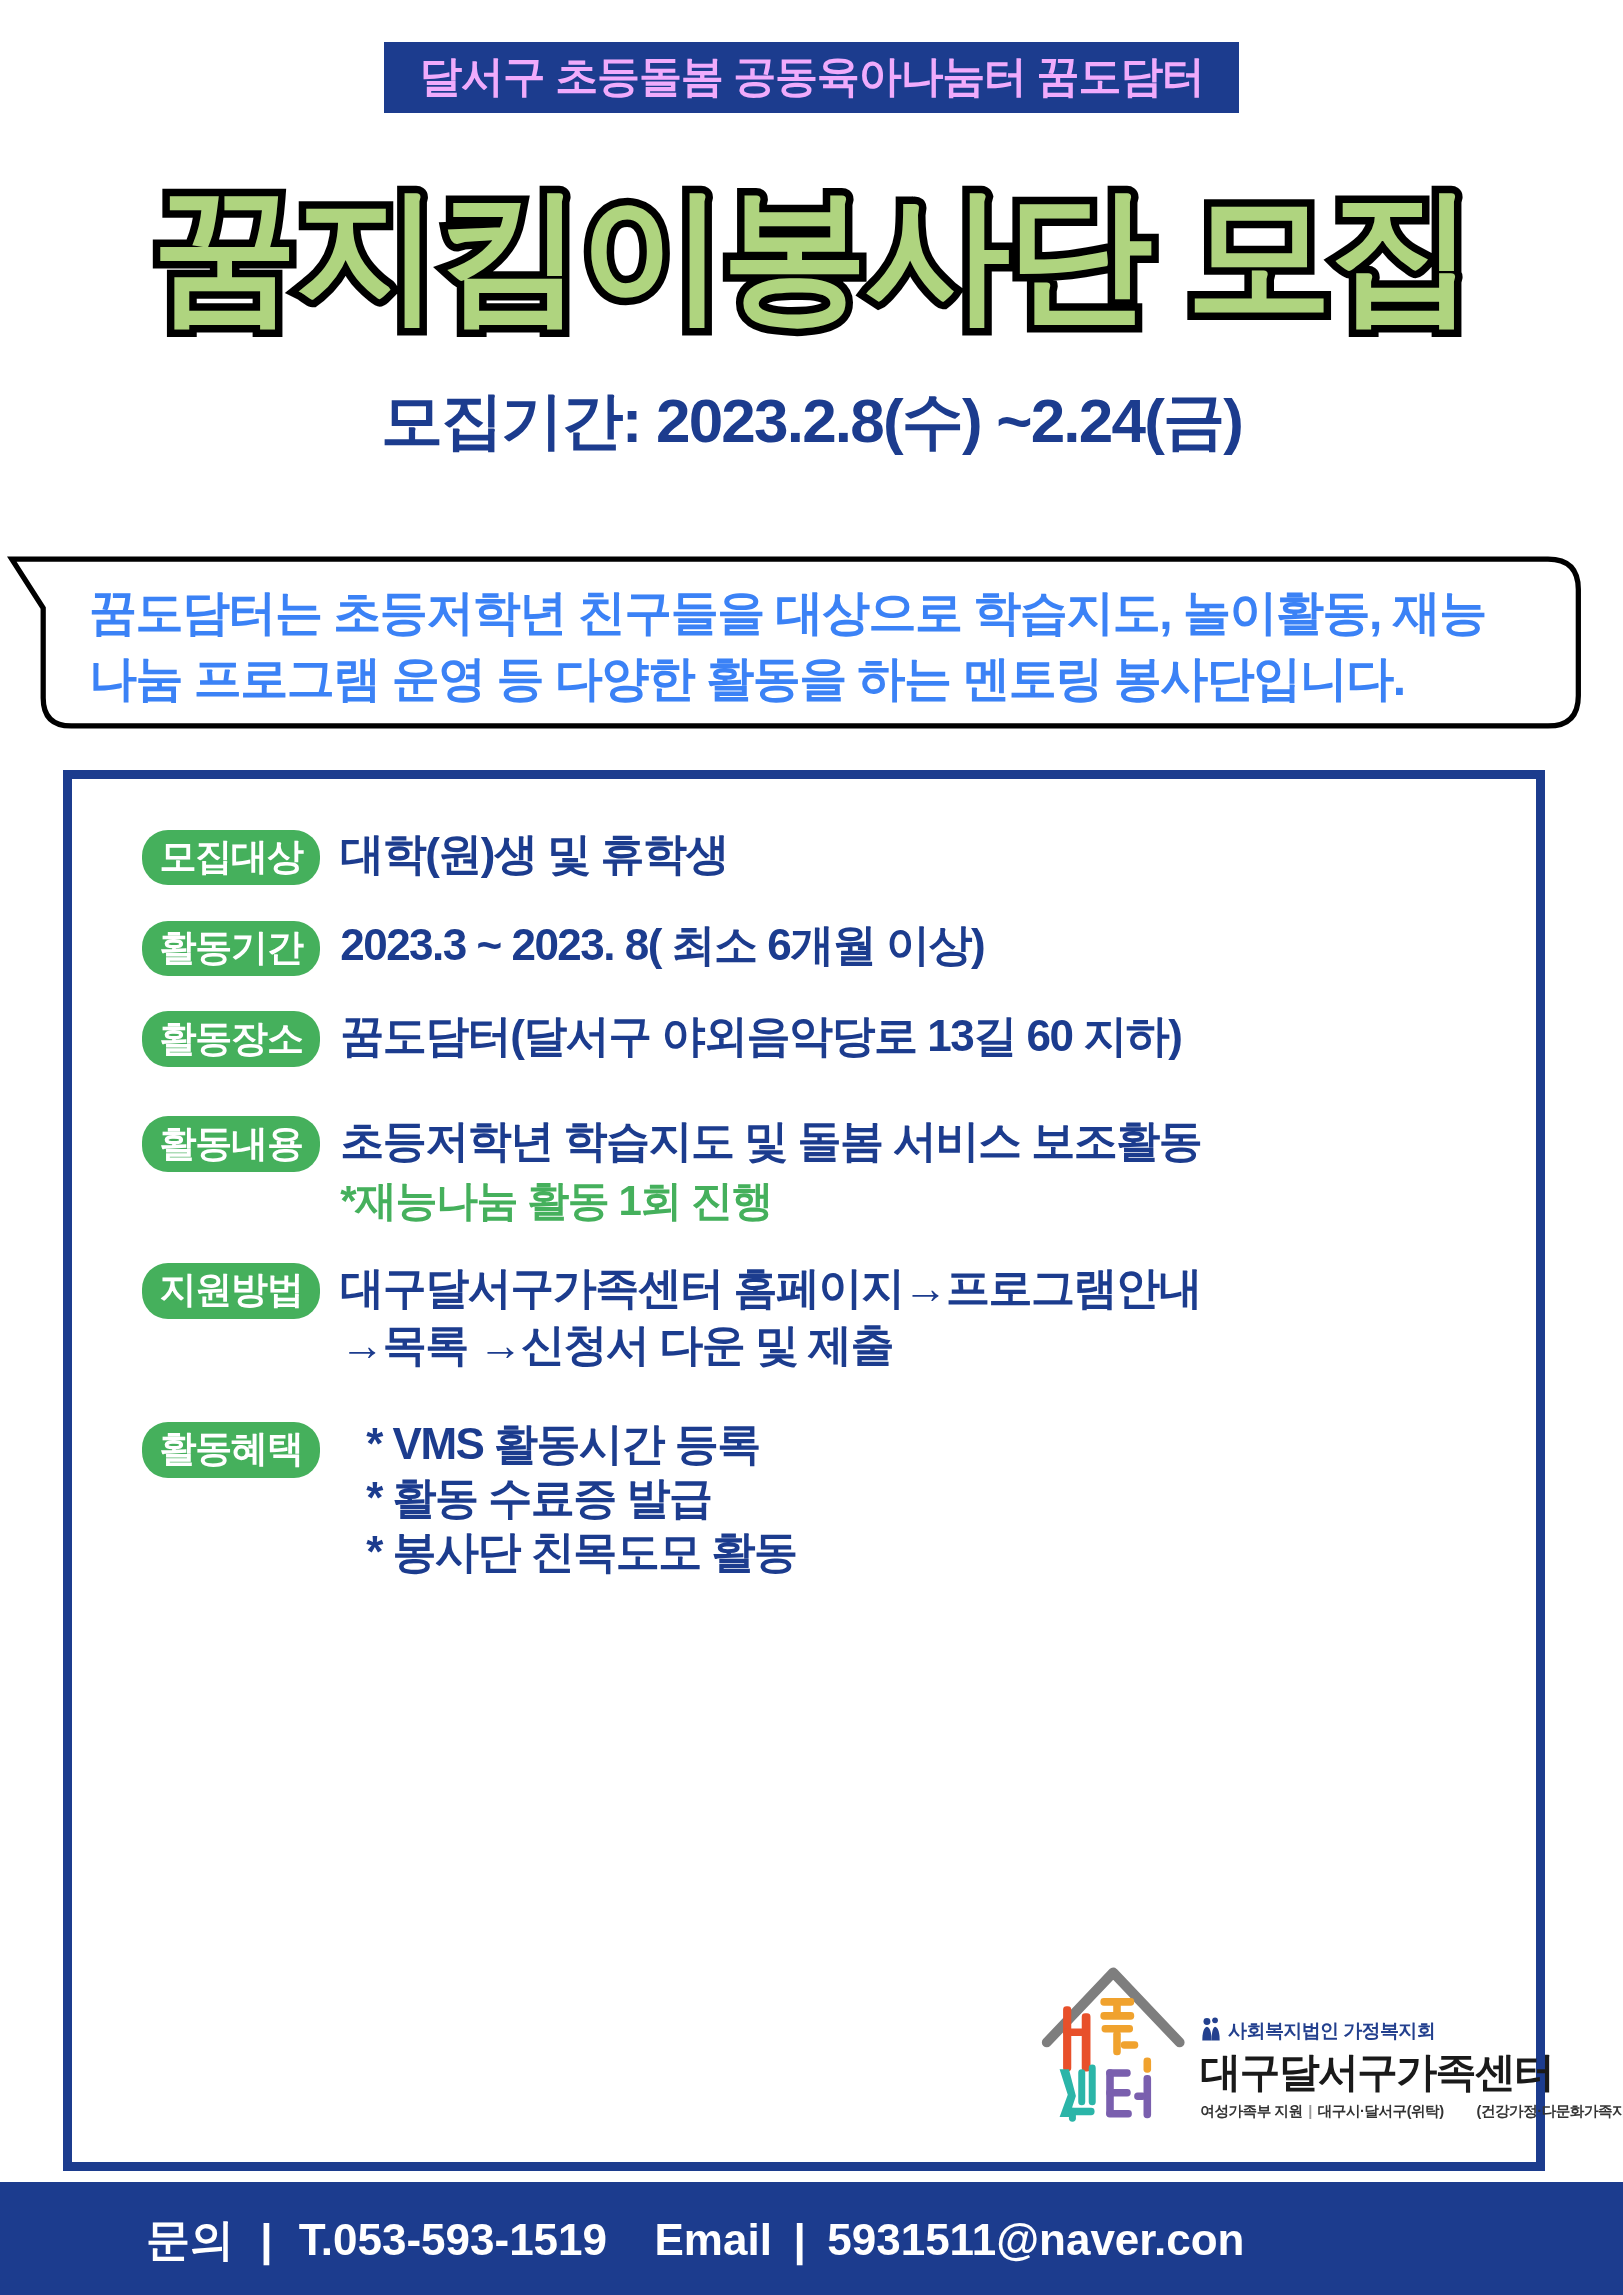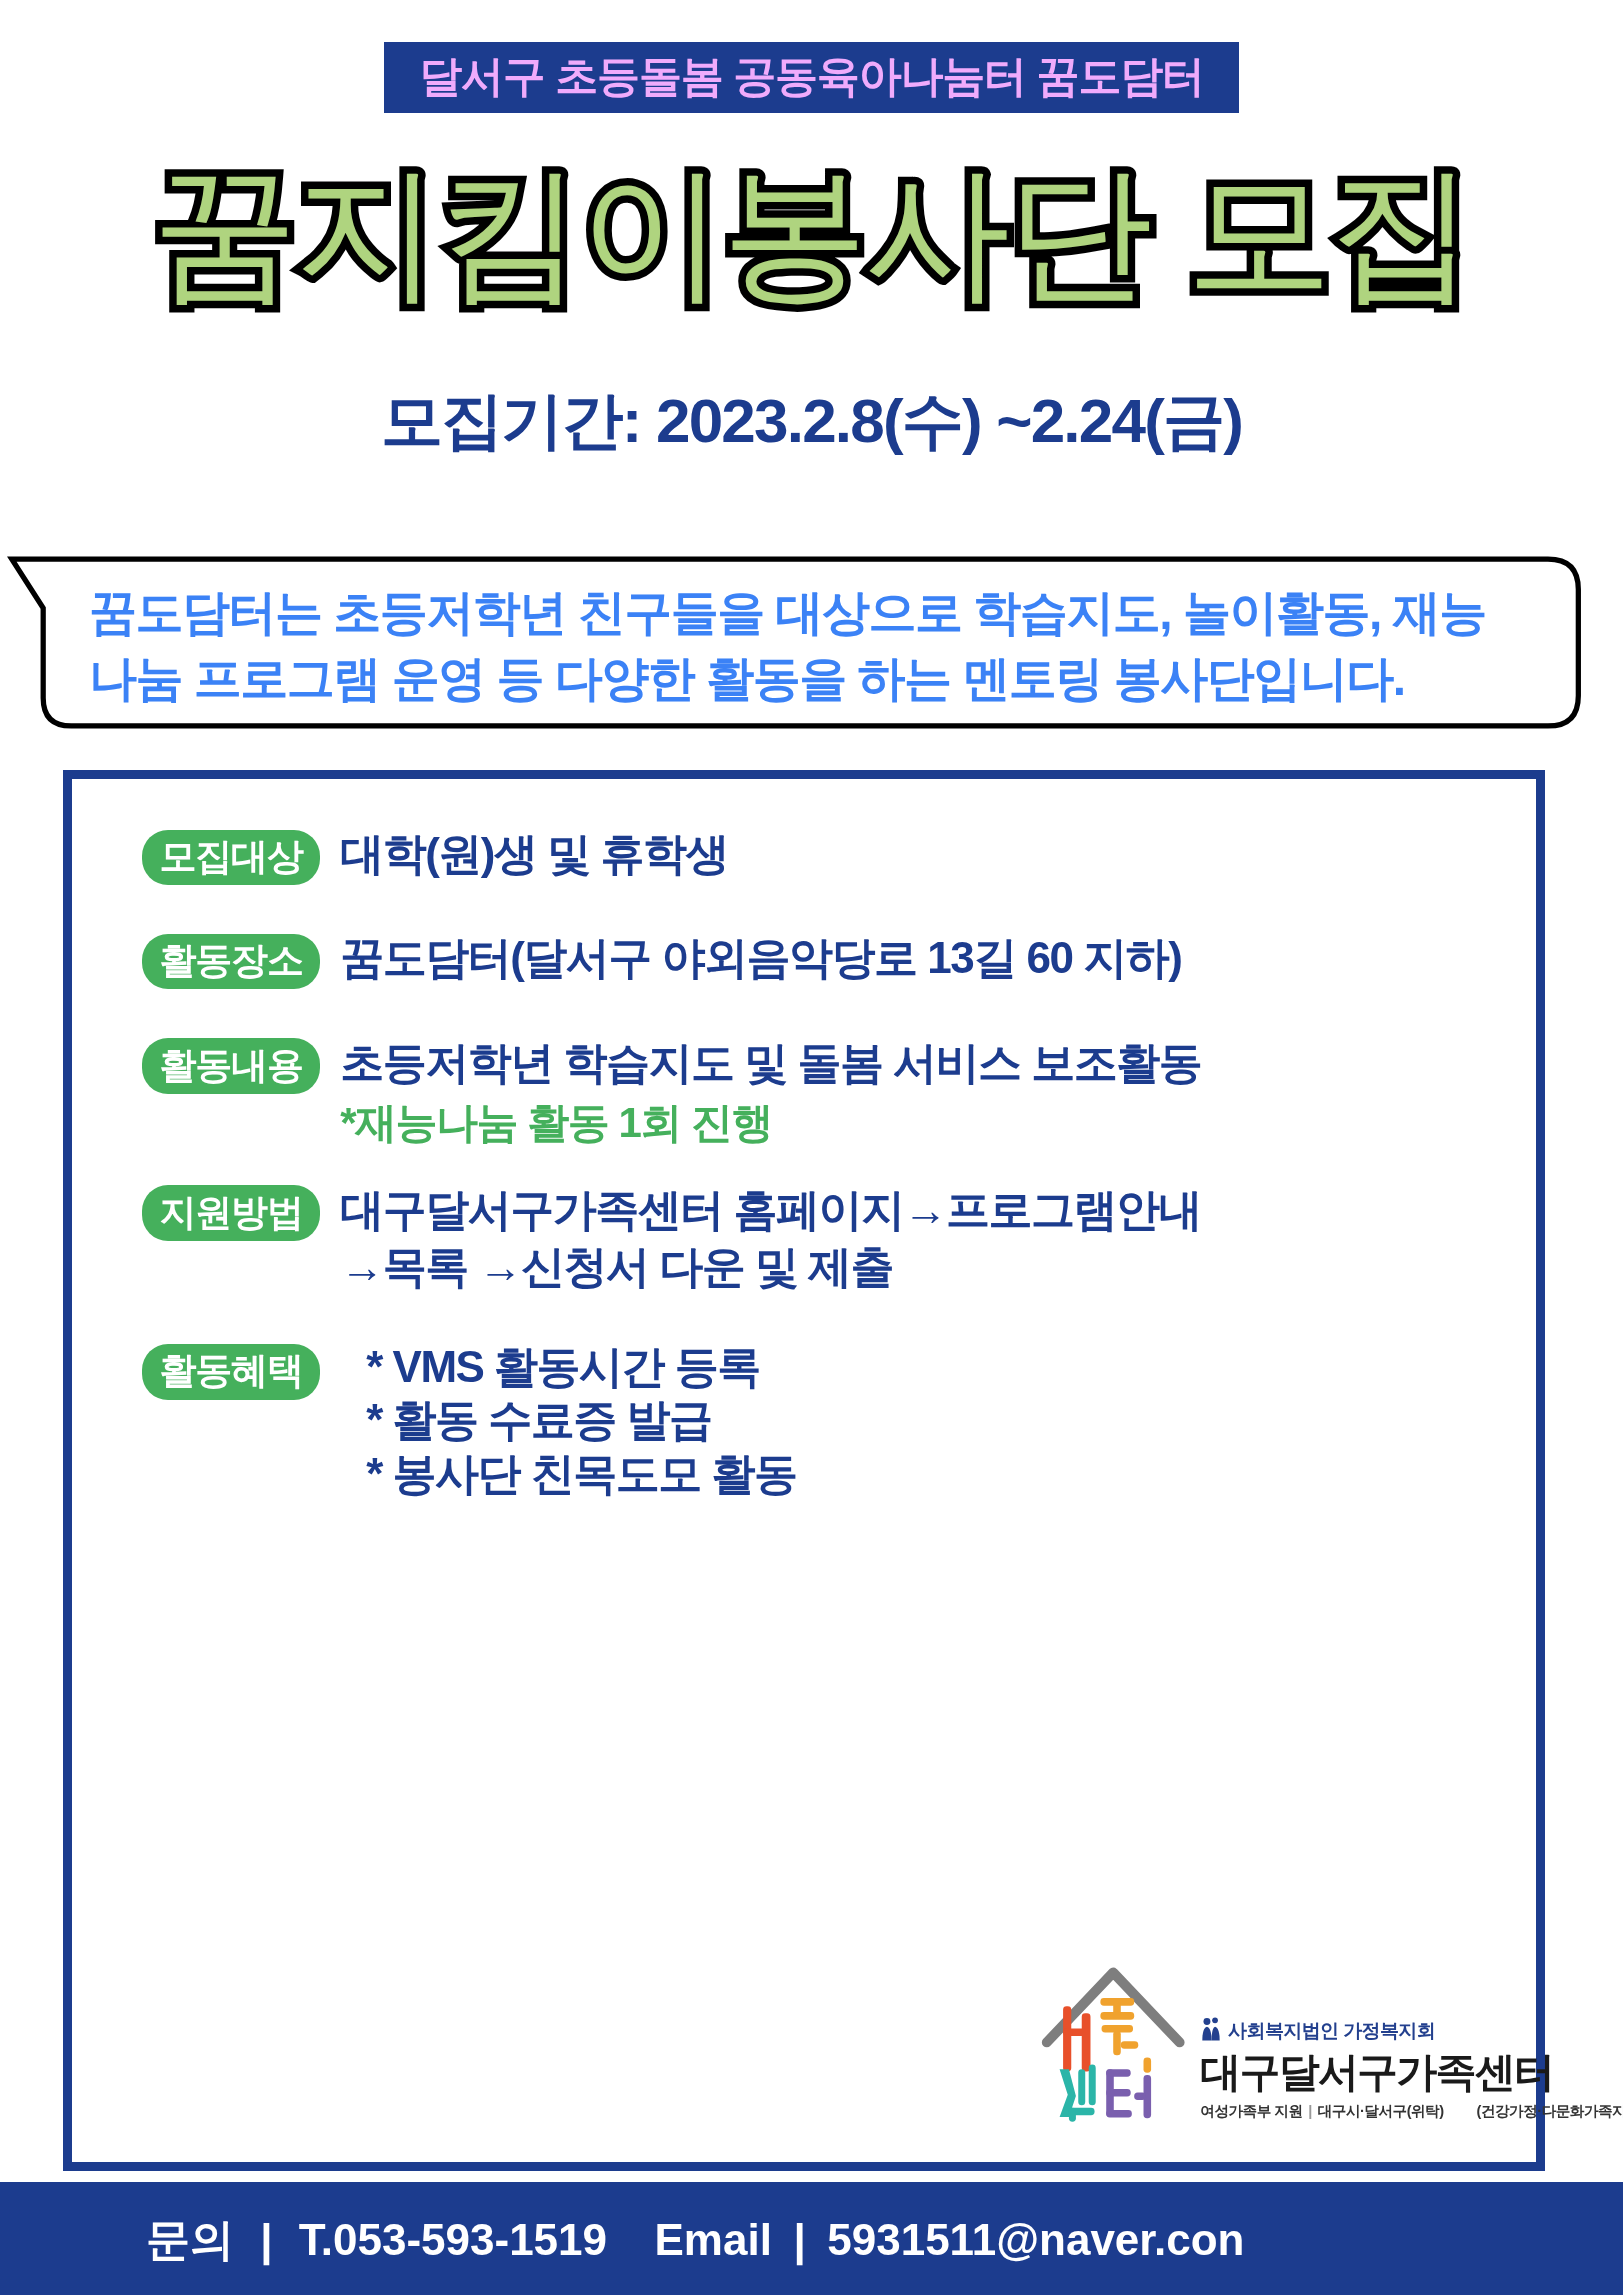--- a/index.html
+++ b/index.html
@@ -39,27 +39,28 @@
   .main-title-wrap {
     position: absolute;
     top: 156px;
     left: 0;
     width: 100%;
     text-align: center;
   }
   .main-title {
     display: inline-block;
     font-size: 146px;
-    font-weight: normal;
+    font-weight: bold;
     letter-spacing: -3.5px;
     line-height: 1.05;
     color: #AFD47F;
     -webkit-text-stroke: 15px #000000;
     paint-order: stroke fill;
     white-space: nowrap;
+    margin-top: 22px;
   }
 
   
   .date-line-wrap {
     position: absolute;
     top: 379px;
     left: 0;
     width: 100%;
     text-align: center;
   }
@@ -273,20 +274,26 @@
 
     <div class="row">
       <div class="pill">모집대상</div>
       <div class="row-body">
         <div class="val">대학(원)생 및 휴학생</div>
       </div>
     </div>
 
     <div class="gap-sm"></div>
 
+    <div class="row">
+      <div class="pill">활동기간</div>
+      <div class="row-body">
+        <div class="val">2023.3 ~ 2023. 8( 최소 6개월 이상)</div>
+      </div>
+    </div>
 
     <div class="gap-sm"></div>
 
     <div class="row">
       <div class="pill">활동장소</div>
       <div class="row-body">
         <div class="val">꿈도담터(달서구 야외음악당로 13길 60 지하)</div>
       </div>
     </div>
 

